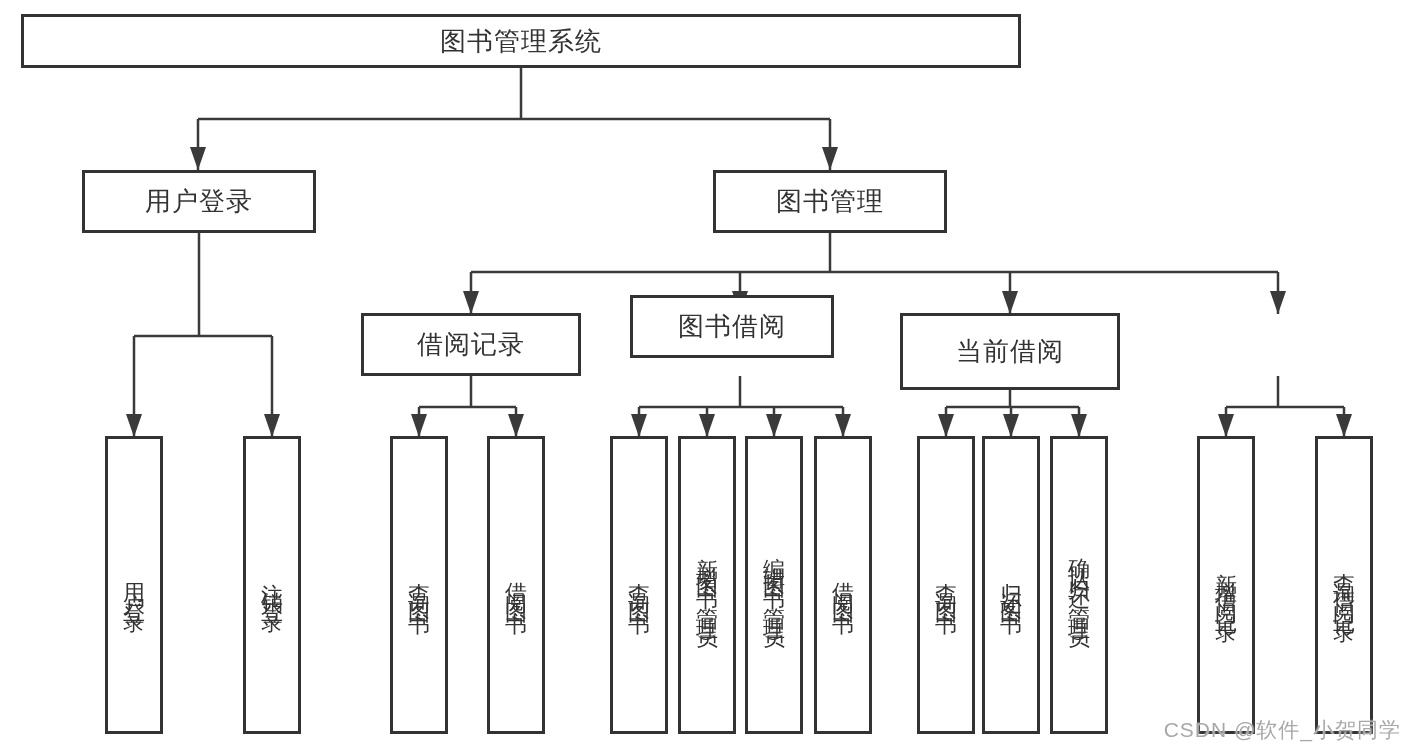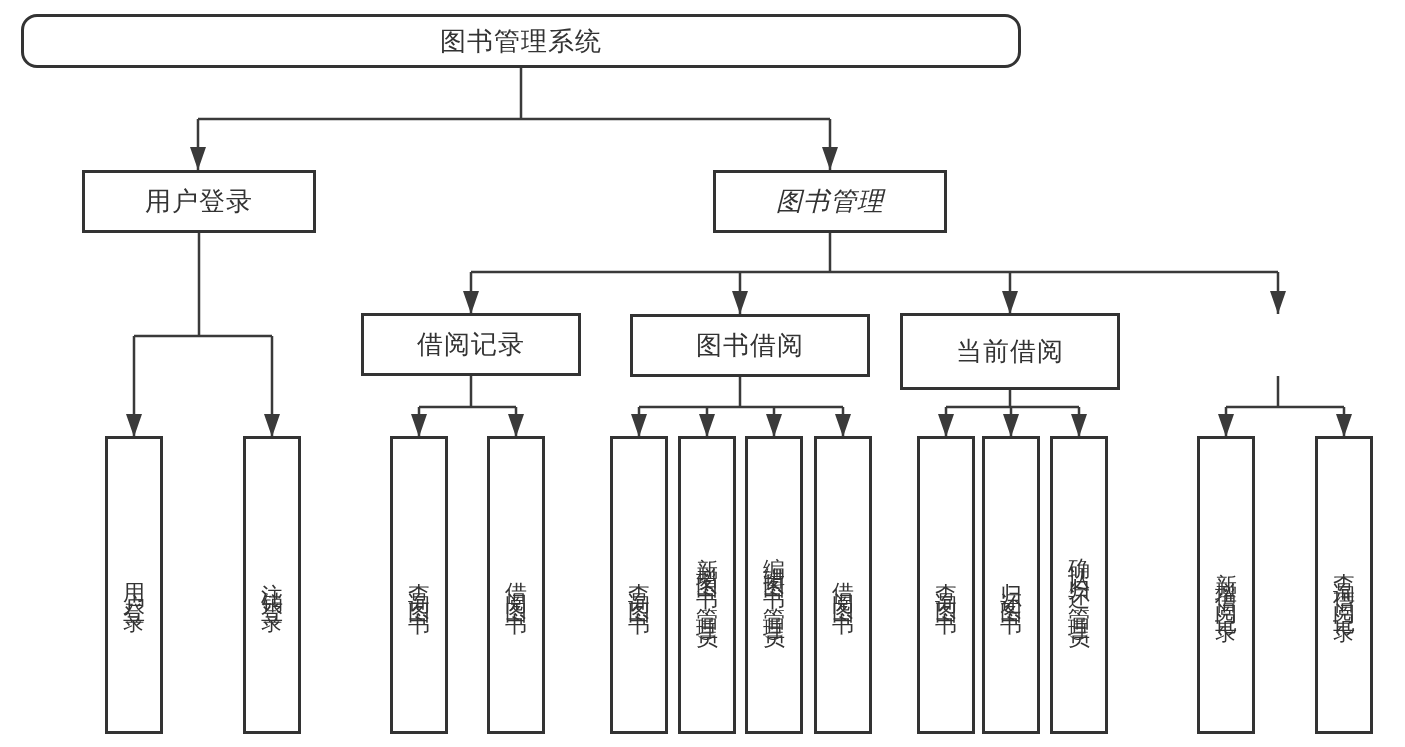--- a/index.html
+++ b/index.html
@@ -20,21 +20,21 @@
     position: absolute;
     box-sizing: border-box;
     border: 3px solid #333333;
     background: #ffffff;
     display: flex;
     align-items: center;
     justify-content: center;
     color: #333333;
   }
   .h-node { font-size: 26px; letter-spacing: 1px; }
-  .root-node { border-width: 3px; border-radius: 16px; }
+  .root-node { border-width: 3px; }
   .v-node span {
     writing-mode: vertical-rl;
     text-orientation: mixed;
     white-space: nowrap;
     font-size: 22px;
     letter-spacing: 10px;
     line-height: 58px;
   }
   .watermark {
     position: absolute;
@@ -102,28 +102,28 @@
     </g>
   </svg>
 
   <div class="node h-node root-node" style="left:21px; top:14px; width:1000px; height:54px;">
     <span>图书管理系统</span>
   </div>
 
   <div class="node h-node" style="left:82px; top:170px; width:234px; height:63px;">
     <span>用户登录</span>
   </div>
-  <div class="node h-node" style="left:713px; top:170px; width:234px; height:63px;font-style:italic;">
+  <div class="node h-node" style="left:713px; top:170px; width:234px; height:63px;">
     <span>图书管理</span>
   </div>
 
   <div class="node h-node" style="left:361px; top:313px; width:220px; height:63px;">
     <span>借阅记录</span>
   </div>
-  <div class="node h-node" style="left:630px; top:314px; width:240px; height:63px;">
+  <div class="node h-node" style="left:630px; top:295px; width:204px; height:63px;">
     <span>图书借阅</span>
   </div>
   <div class="node h-node" style="left:900px; top:313px; width:220px; height:77px;">
     <span>当前借阅</span>
   </div>
 
   <div class="node v-node" style="left:105px; top:436px; width:58px; height:298px;">
     <span>用户登录</span>
   </div>
   <div class="node v-node" style="left:243px; top:436px; width:58px; height:298px;">
@@ -156,14 +156,15 @@
   <div class="node v-node" style="left:1050px; top:436px; width:58px; height:298px;">
     <span>确认归还（管理员）</span>
   </div>
   <div class="node v-node" style="left:1197px; top:436px; width:58px; height:298px;">
     <span>新增借阅记录</span>
   </div>
   <div class="node v-node" style="left:1315px; top:436px; width:58px; height:298px;">
     <span>查询借阅记录</span>
   </div>
 
+  <div class="watermark">CSDN @软件_小贺同学</div>
 
 </div>
 
 </body></html>

